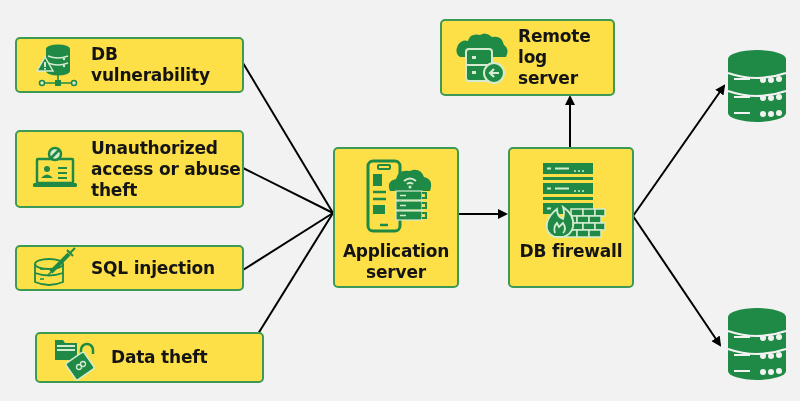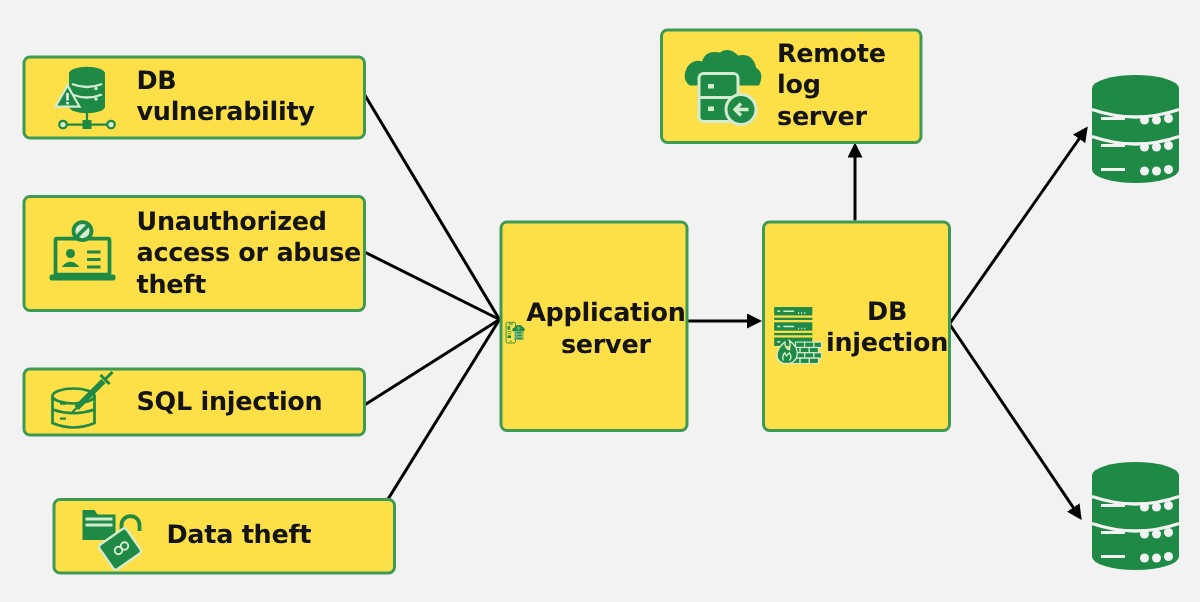--- a/index.html
+++ b/index.html
@@ -9,21 +9,21 @@
   }
   .box {
     position: absolute; background: #fde047; border: 2px solid #3d9a55; border-radius: 5px;
     box-sizing: border-box; display: flex; align-items: center;
   }
   .box .label {
     font-weight: bold; font-size: 17px; line-height: 21px; color: #141414; letter-spacing: -0.2px;
   }
   .left-box { left: 15px; width: 229px; padding-left: 74px; }
   .left-box .icon { position: absolute; left: 14px; top: 50%; transform: translateY(-50%); width: 48px; height: 48px; }
-  .center-box { flex-direction: row; justify-content: flex-start; }
+  .center-box { flex-direction: column; justify-content: flex-start; }
   .center-box .icon { width: 80px; height: 80px; margin-top: 8px; }
   .center-box .label { text-align: center; }
   svg.links { position: absolute; left: 0; top: 0; }
   .db-icon { position: absolute; width: 62px; height: 74px; }
 </style>
 </head>
 <body>
 
 <svg class="links" width="800" height="401">
   <defs>
@@ -166,21 +166,21 @@
         <rect x="52" y="64" width="12" height="7"></rect>
         <rect x="64" y="64" width="10" height="7"></rect>
       <rect x="34" y="71" width="12" height="7"></rect>
         <rect x="46" y="71" width="12" height="7"></rect>
         <rect x="58" y="71" width="12" height="7"></rect>
     </g>
     <path d="M24 78 Q14 74 16 64 Q18 56 26 50 Q26 58 32 60 Q34 54 32 48 Q44 56 42 68 Q40 76 32 78 Z" fill="#1f8a45" stroke="#d5ebcf" stroke-width="1.8"></path>
     <path d="M24 74 Q22 68 26 64 L28 68 L32 64 Q36 70 32 74" fill="none" stroke="#d5ebcf" stroke-width="1.8"></path>
   </svg>
   <div class="label" style="margin-top:2px;">
-    <div>DB injection</div>
+    <div>DB firewall</div>
   </div>
 </div>
 
 <div class="box" style="left:440px;top:19px;width:175px;height:77px;padding-left:76px;">
   <svg viewBox="0 0 56 56" style="position:absolute;left:12px;top:10px;width:56px;height:56px;">
     <path d="M6 26 Q0 22 4 14 Q8 8 14 10 Q16 2 26 4 Q32 0 38 6 Q48 4 50 14 Q56 18 52 26 Z" fill="#1f8a45"></path>
     <rect x="12" y="18" width="26" height="32" rx="3" fill="#1f8a45" stroke="#d5ebcf" stroke-width="2"></rect>
     <line x1="12" y1="34" x2="38" y2="34" stroke="#d5ebcf" stroke-width="2"></line>
     <rect x="18" y="25" width="4" height="3" fill="#d5ebcf"></rect>
     <rect x="18" y="40" width="4" height="3" fill="#d5ebcf"></rect>

